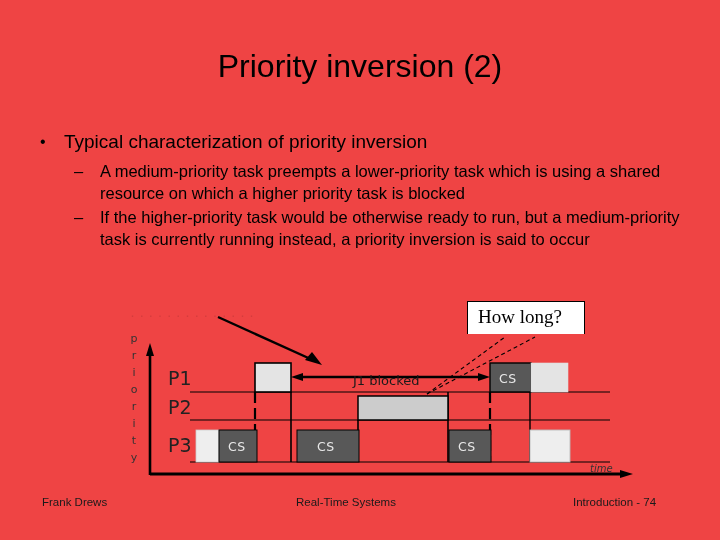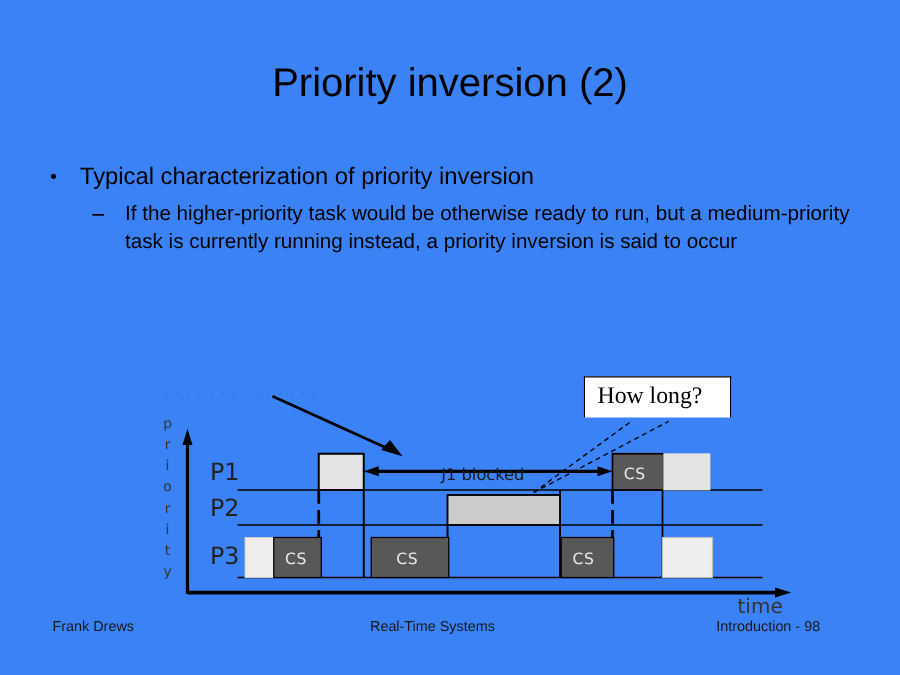--- a/index.html
+++ b/index.html
@@ -4,21 +4,21 @@
 <style>
   html, body {
     margin: 0;
     padding: 0;
     background: #ffffff;
   }
   #slide {
     position: relative;
     width: 720px;
     height: 540px;
-    background: #3b82f6;
+    background: #ef4444;
     overflow: hidden;
     font-family: "Liberation Sans", sans-serif;
     color: #000000;
   }
 
   
   #title {
     position: absolute;
     left: 0;
     top: 48px;
@@ -122,24 +122,25 @@
     left: 478px;
     top: 306px;
     font-family: Liberation Serif, serif;
     font-size: 19px;
     color: #000;
   }
 
   #time-label {
     position: absolute;
     left: 590px;
-    top: 475px;
-    font-family: "DejaVu Sans", sans-serif;
-    font-size: 16px;
+    top: 463px;
+    font-family: "DejaVu Sans", sans-serif;
+    font-size: 10px;
     color: #333;
+    font-style: italic;
   }
 
   
   #ghost-line {
     position: absolute;
     left: 130px;
     top: 306px;
     width: 300px;
     height: 12px;
     opacity: 0.10;
@@ -170,20 +171,21 @@
 
   <div id="bullet-list">
 
     <div class="l1">
       <span class="bullet-dot">•</span>
       <span>Typical characterization of priority inversion</span>
     </div>
 
     <div class="l2">
       <span class="bullet-dash">–</span>
+      <span>A medium-priority task preempts a lower-priority task which is using a shared resource on which a higher priority task is blocked</span>
     </div>
 
     <div class="l2">
       <span class="bullet-dash">–</span>
       <span>If the higher-priority task would be otherwise ready to run, but a medium-priority task is currently running instead, a priority inversion is said to occur</span>
     </div>
 
   </div>
 
   <div id="ghost-line">· · · · · · · · · · · · · ·</div>
@@ -251,16 +253,16 @@
   <div class="cs-text" style="left:458px; top:439px;">CS</div>
 
   <div id="j1-blocked">J1 blocked</div>
   <div id="howlong-box"></div>
   <div id="howlong-label">How long?</div>
   <div id="time-label">time</div>
 
   <div id="footer">
     <div class="foot" id="foot-author">Frank Drews</div>
     <div class="foot" id="foot-center">Real-Time Systems</div>
-    <div class="foot" id="foot-right">Introduction - 98</div>
+    <div class="foot" id="foot-right">Introduction - 74</div>
   </div>
 
 </div>
 
 </body></html>

